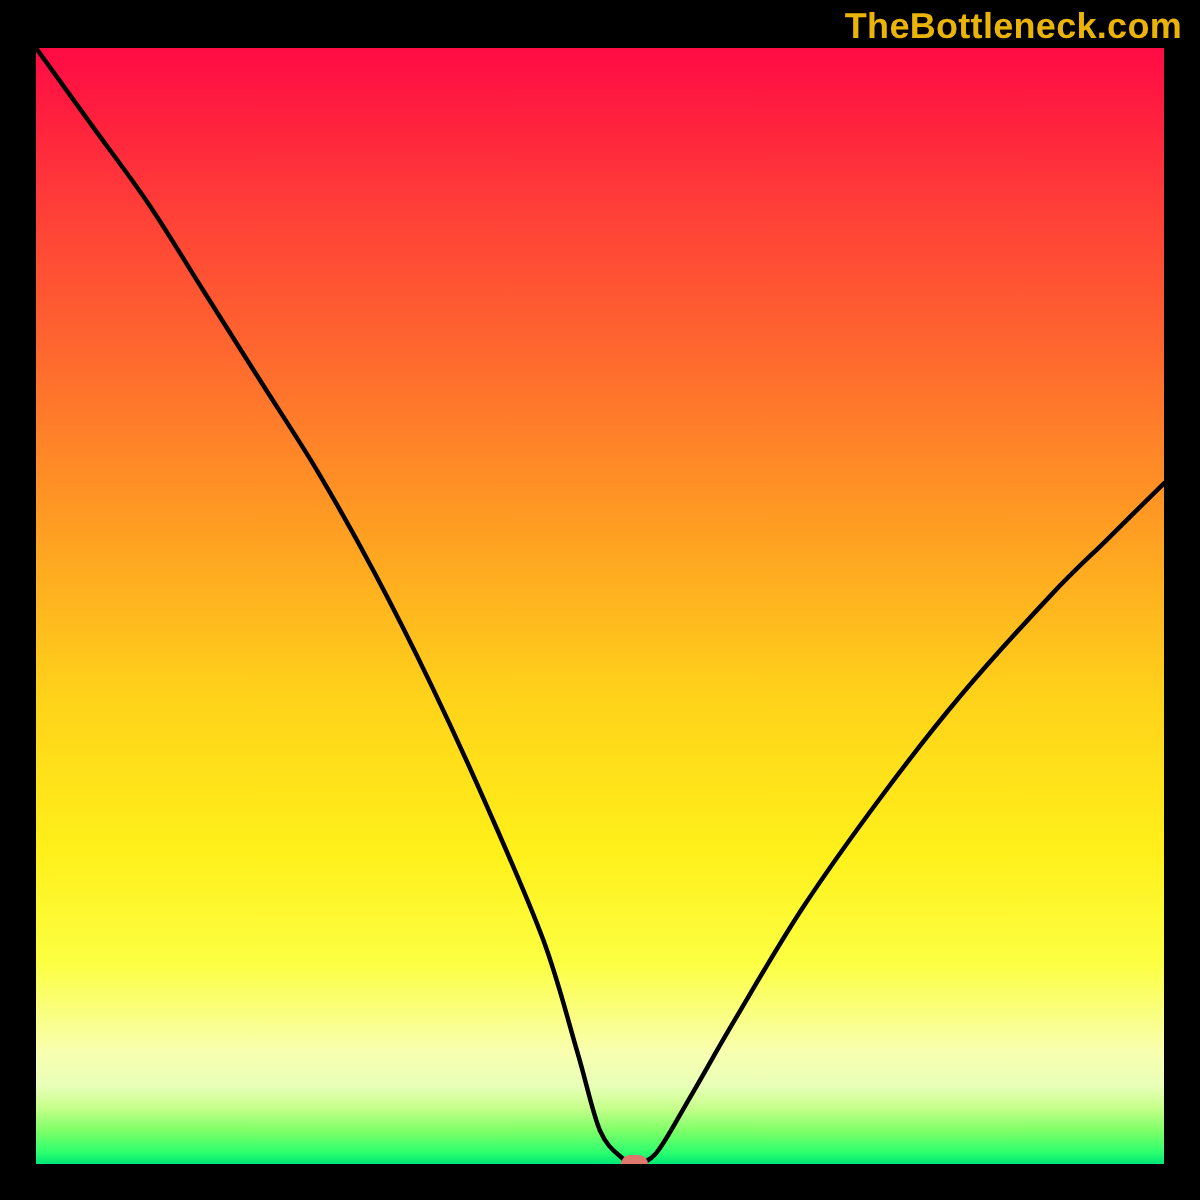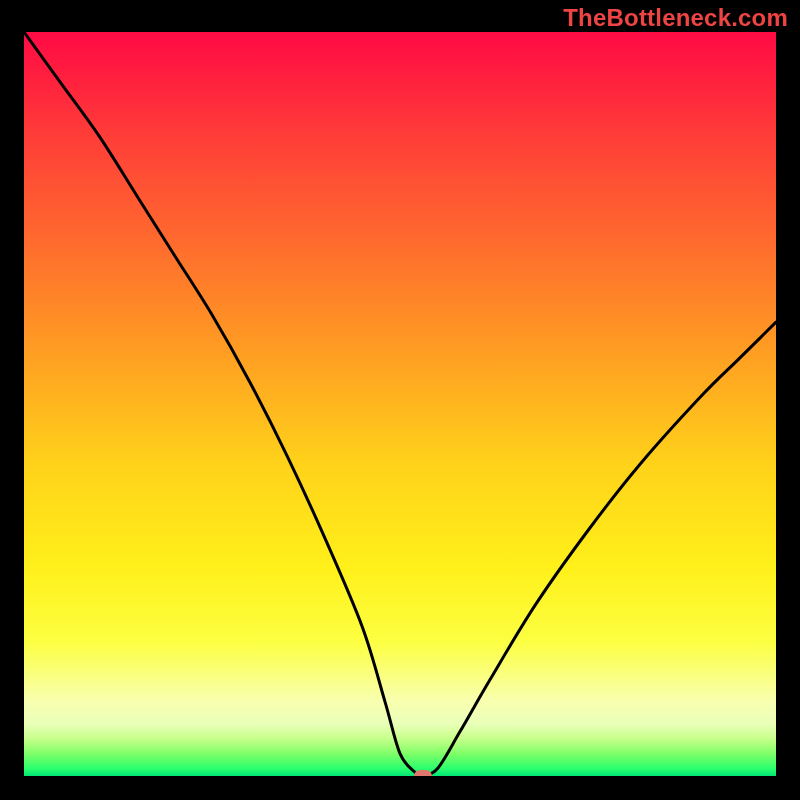--- a/index.html
+++ b/index.html
@@ -16,21 +16,21 @@
     width: 800px;
     height: 800px;
     background: #000;
   }
   .watermark {
     position: absolute;
     top: 4px;
     right: 12px;
     font-size: 24px;
     font-weight: 600;
-    color: #ef4444;
+    color: #eab308;
     letter-spacing: 0.2px;
     z-index: 10;
   }
   .plot-area {
     position: absolute;
     left: 24px;
     top: 32px;
     width: 752px;
     height: 744px;
     overflow: hidden;

